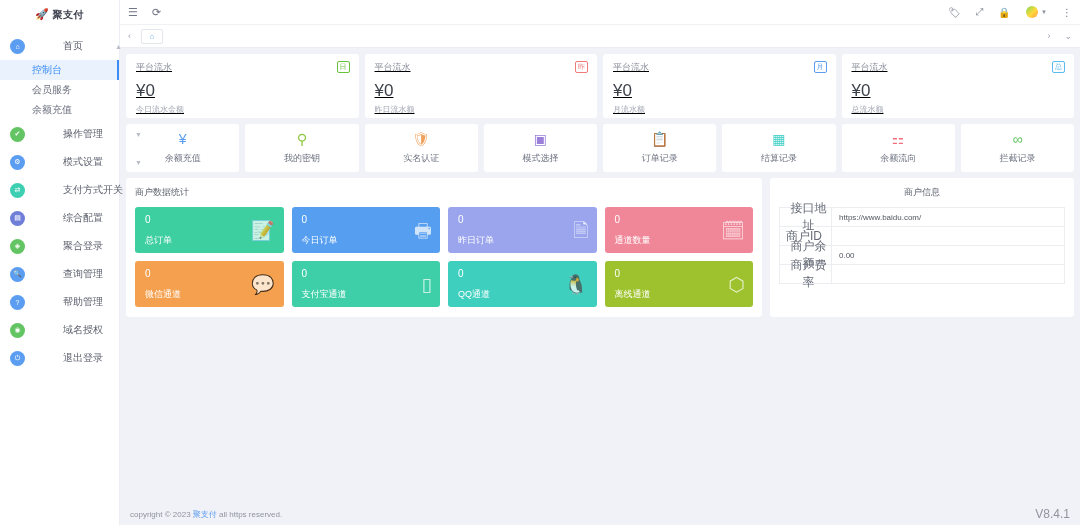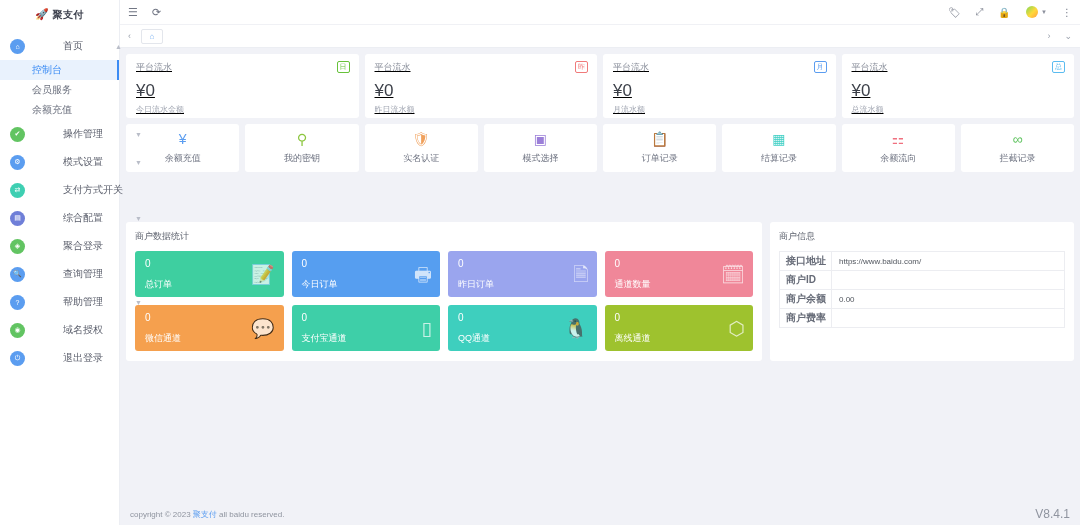--- a/index.html
+++ b/index.html
@@ -103,48 +103,47 @@
   .qa {
     flex: 1; background: #fff; border-radius: 3px; height: 48px;
     display: flex; flex-direction: column; align-items: center;
     justify-content: center; cursor: pointer;
   }
   .qa-icon { font-size: 14px; line-height: 1; }
   .qa-label { font-size: 9px; color: #6d7280; margin-top: 6px; }
 
   
   .low { display: flex; gap: 8px; margin-top: 6px; }
-  .panel { background: #fff; border-radius: 3px; padding: 8px 9px 10px 9px; margin-top: 44px; }
+  .panel { background: #fff; border-radius: 3px; padding: 8px 9px 10px 9px; }
   .panel-title { font-size: 9px; color: #5d626e; margin-bottom: 8px; }
   .panel-left { flex: 0 0 636px; }
-  .panel-right { flex: 1; }
+  .panel-right { flex: 1; text-align: center; }
 
   .tile-grid {
     display: grid; grid-template-columns: repeat(4, 1fr);
     gap: 8px;
   }
   .tile {
     height: 46px; border-radius: 3px; padding: 7px 10px;
     position: relative; overflow: hidden; color: #fff; cursor: pointer;
   }
   .tile .num { font-size: 10px; font-weight: 400; }
   .tile .cap { font-size: 9px; margin-top: 9px; }
   .tile .tic {
     position: absolute; right: 8px; top: 50%; transform: translateY(-50%);
     font-size: 19px; opacity: .72; line-height: 1;
   }
 
   
   .info-table { border: 1px solid #ecedf1; border-bottom: none; }
   .info-row { display: flex; border-bottom: 1px solid #ecedf1; height: 19px; }
   .info-k {
-    flex: 0 0 52px; font-size: 10px; color: #666b77;
+    flex: 0 0 52px; font-size: 12px; color: #666b77;
     display: flex; align-items: center; padding-left: 6px;
     border-right: 1px solid #ecedf1;
-    font-weight: bold;
   }
   .info-v {
     flex: 1; font-size: 8px; color: #52575f;
     display: flex; align-items: center; padding-left: 7px;
     white-space: nowrap; overflow: hidden;
   }
 
   
   .footer {
     height: 22px; display: flex; align-items: center;
@@ -373,20 +372,20 @@
                 <div class="info-k">商户费率</div>
                 <div class="info-v"></div>
               </div>
             </div>
         </div>
       </div>
     </div>
 
     <div class="footer">
       <span class="cp">
-        <span>copyright © 2023 </span><b>聚支付</b><span> all baidu reserved.</span>
+        <span>copyright © 2023 </span><b>聚支付</b><span> all https reserved.</span>
       </span>
       <span class="spacer"></span>
       <span class="ver">V8.4.1</span>
     </div>
 
   </div>
 </div>
 
 </body></html>

